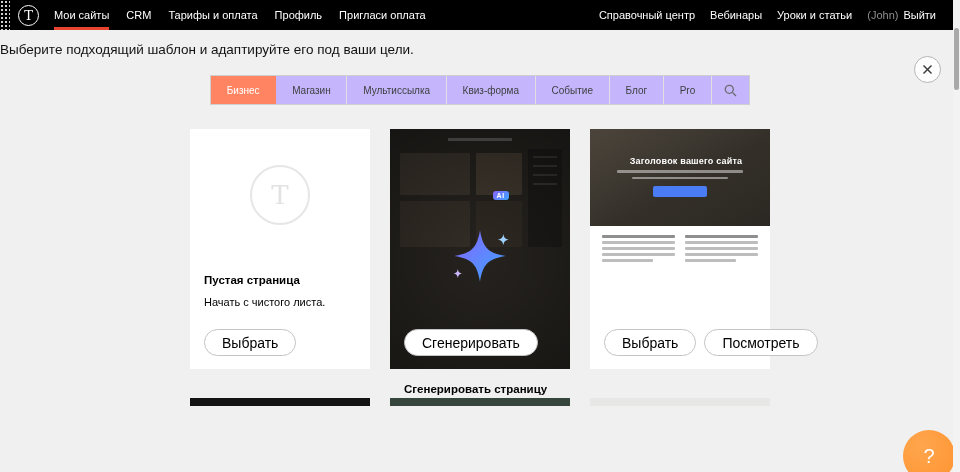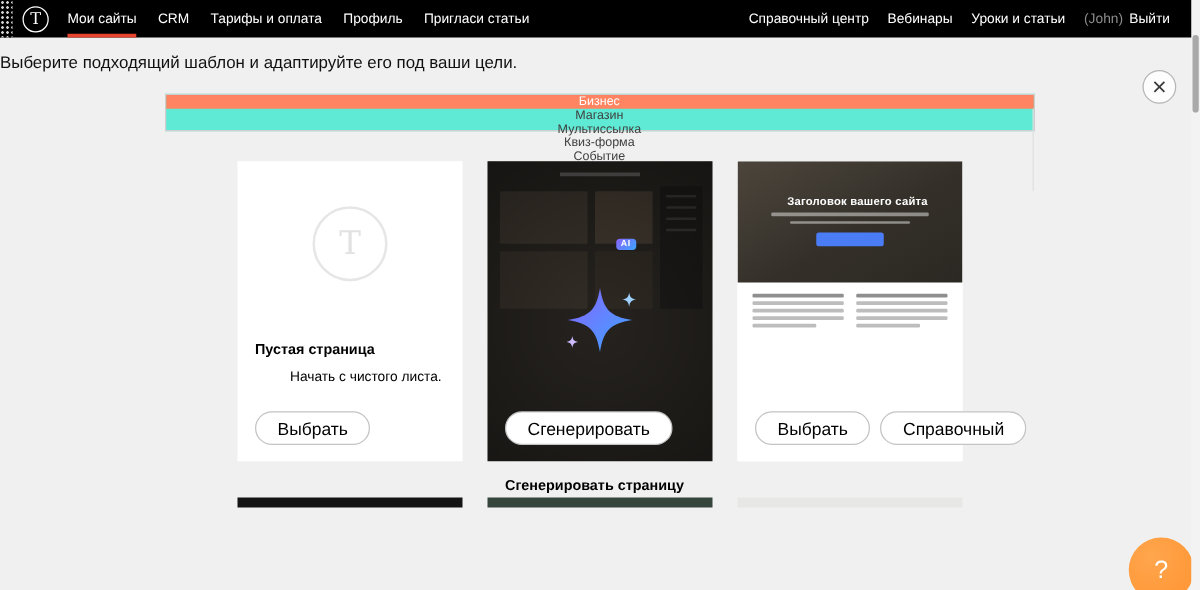--- a/index.html
+++ b/index.html
@@ -52,22 +52,22 @@
     margin-top:25px; height:44px; line-height:44px; text-align:center;
     font-size:40px; font-weight:300; color:#8d8d8d; letter-spacing:.5px;
   }
   .page-subtitle {
     margin-top:12px; height:17px; text-align:left;
     font-size:13.5px; color:#111;
   }
 
   
   .tabs {
-    width:696px; margin:16px auto 0; height:30px; display:flex;
-    background:#5eead4; border:1px solid #cfcfcf;flex-direction:column;
+    width:540px; margin:16px auto 0; height:30px; display:flex;
+    background:#c4b5fd; border:1px solid #cfcfcf;
   }
   .tab {
     flex:1 1 auto; display:flex; align-items:center; justify-content:center;
     font-size:10px; color:#3f3f3f; border-right:1px solid #e0e0e0;
     padding:0 10px; cursor:pointer; white-space:nowrap;
   }
   .tab:last-child { border-right:none; }
   .tab.active {
     background:var(--accent,#ff8562); color:#fff; border-right-color:transparent;
   }
@@ -75,21 +75,21 @@
 
   
   .cards {
     width:580px; margin:24px auto 0;
     display:grid; grid-template-columns:repeat(3,1fr); gap:20px;
   }
   .card { background:#fff; height:240px; position:relative; }
   .card-image { height:131px; position:relative; overflow:hidden; }
   .card-body { padding:14px 14px 0; }
   .card-title { font-size:11.5px; font-weight:bold; color:#000; }
-  .card-desc { margin-top:9px; font-size:11px; line-height:1.4; color:#000;margin-left:28px; }
+  .card-desc { margin-top:9px; font-size:11px; line-height:1.4; color:#000; }
   .card-actions { position:absolute; left:14px; bottom:13px; display:flex; gap:8px; }
   .pill-btn {
     height:27px; padding:0 17px; border:1px solid #c4c4c4; border-radius:15px;
     background:#fff; font-size:14px; color:#000; cursor:pointer;
     font-family:inherit;
   }
 
   
   .blank-wrap { height:100%; display:flex; align-items:center; justify-content:center; }
   .blank-logo {
@@ -167,21 +167,21 @@
 <header class="topbar">
   <div class="edge-texture"></div>
   <div class="logo">
     <span>T</span>
   </div>
   <nav class="nav-left">
     <a class="nav-item active">Мои сайты</a>
     <a class="nav-item">CRM</a>
     <a class="nav-item">Тарифы и оплата</a>
     <a class="nav-item">Профиль</a>
-    <a class="nav-item">Пригласи статьи</a>
+    <a class="nav-item">Пригласи оплата</a>
   </nav>
   <nav class="nav-right">
     <a class="nav-item">Справочный центр</a>
     <a class="nav-item">Вебинары</a>
     <a class="nav-item">Уроки и статьи</a>
     <span class="user-name">(John)</span>
     <a class="logout">Выйти</a>
   </nav>
 </header>
 
@@ -287,21 +287,21 @@
             <div class="ph-line dark"></div>
             <div class="ph-line"></div>
             <div class="ph-line"></div>
             <div class="ph-line"></div>
             <div class="ph-line short"></div>
           </div>
         </div>
       </div>
       <div class="card-actions">
         <button class="pill-btn">Выбрать</button>
-        <button class="pill-btn">Справочный</button>
+        <button class="pill-btn">Посмотреть</button>
       </div>
     </div>
   </div>
 
   <div class="cards-row2">
     <div class="strip strip-1"></div>
     <div class="strip strip-2"></div>
     <div class="strip strip-3"></div>
   </div>
 

